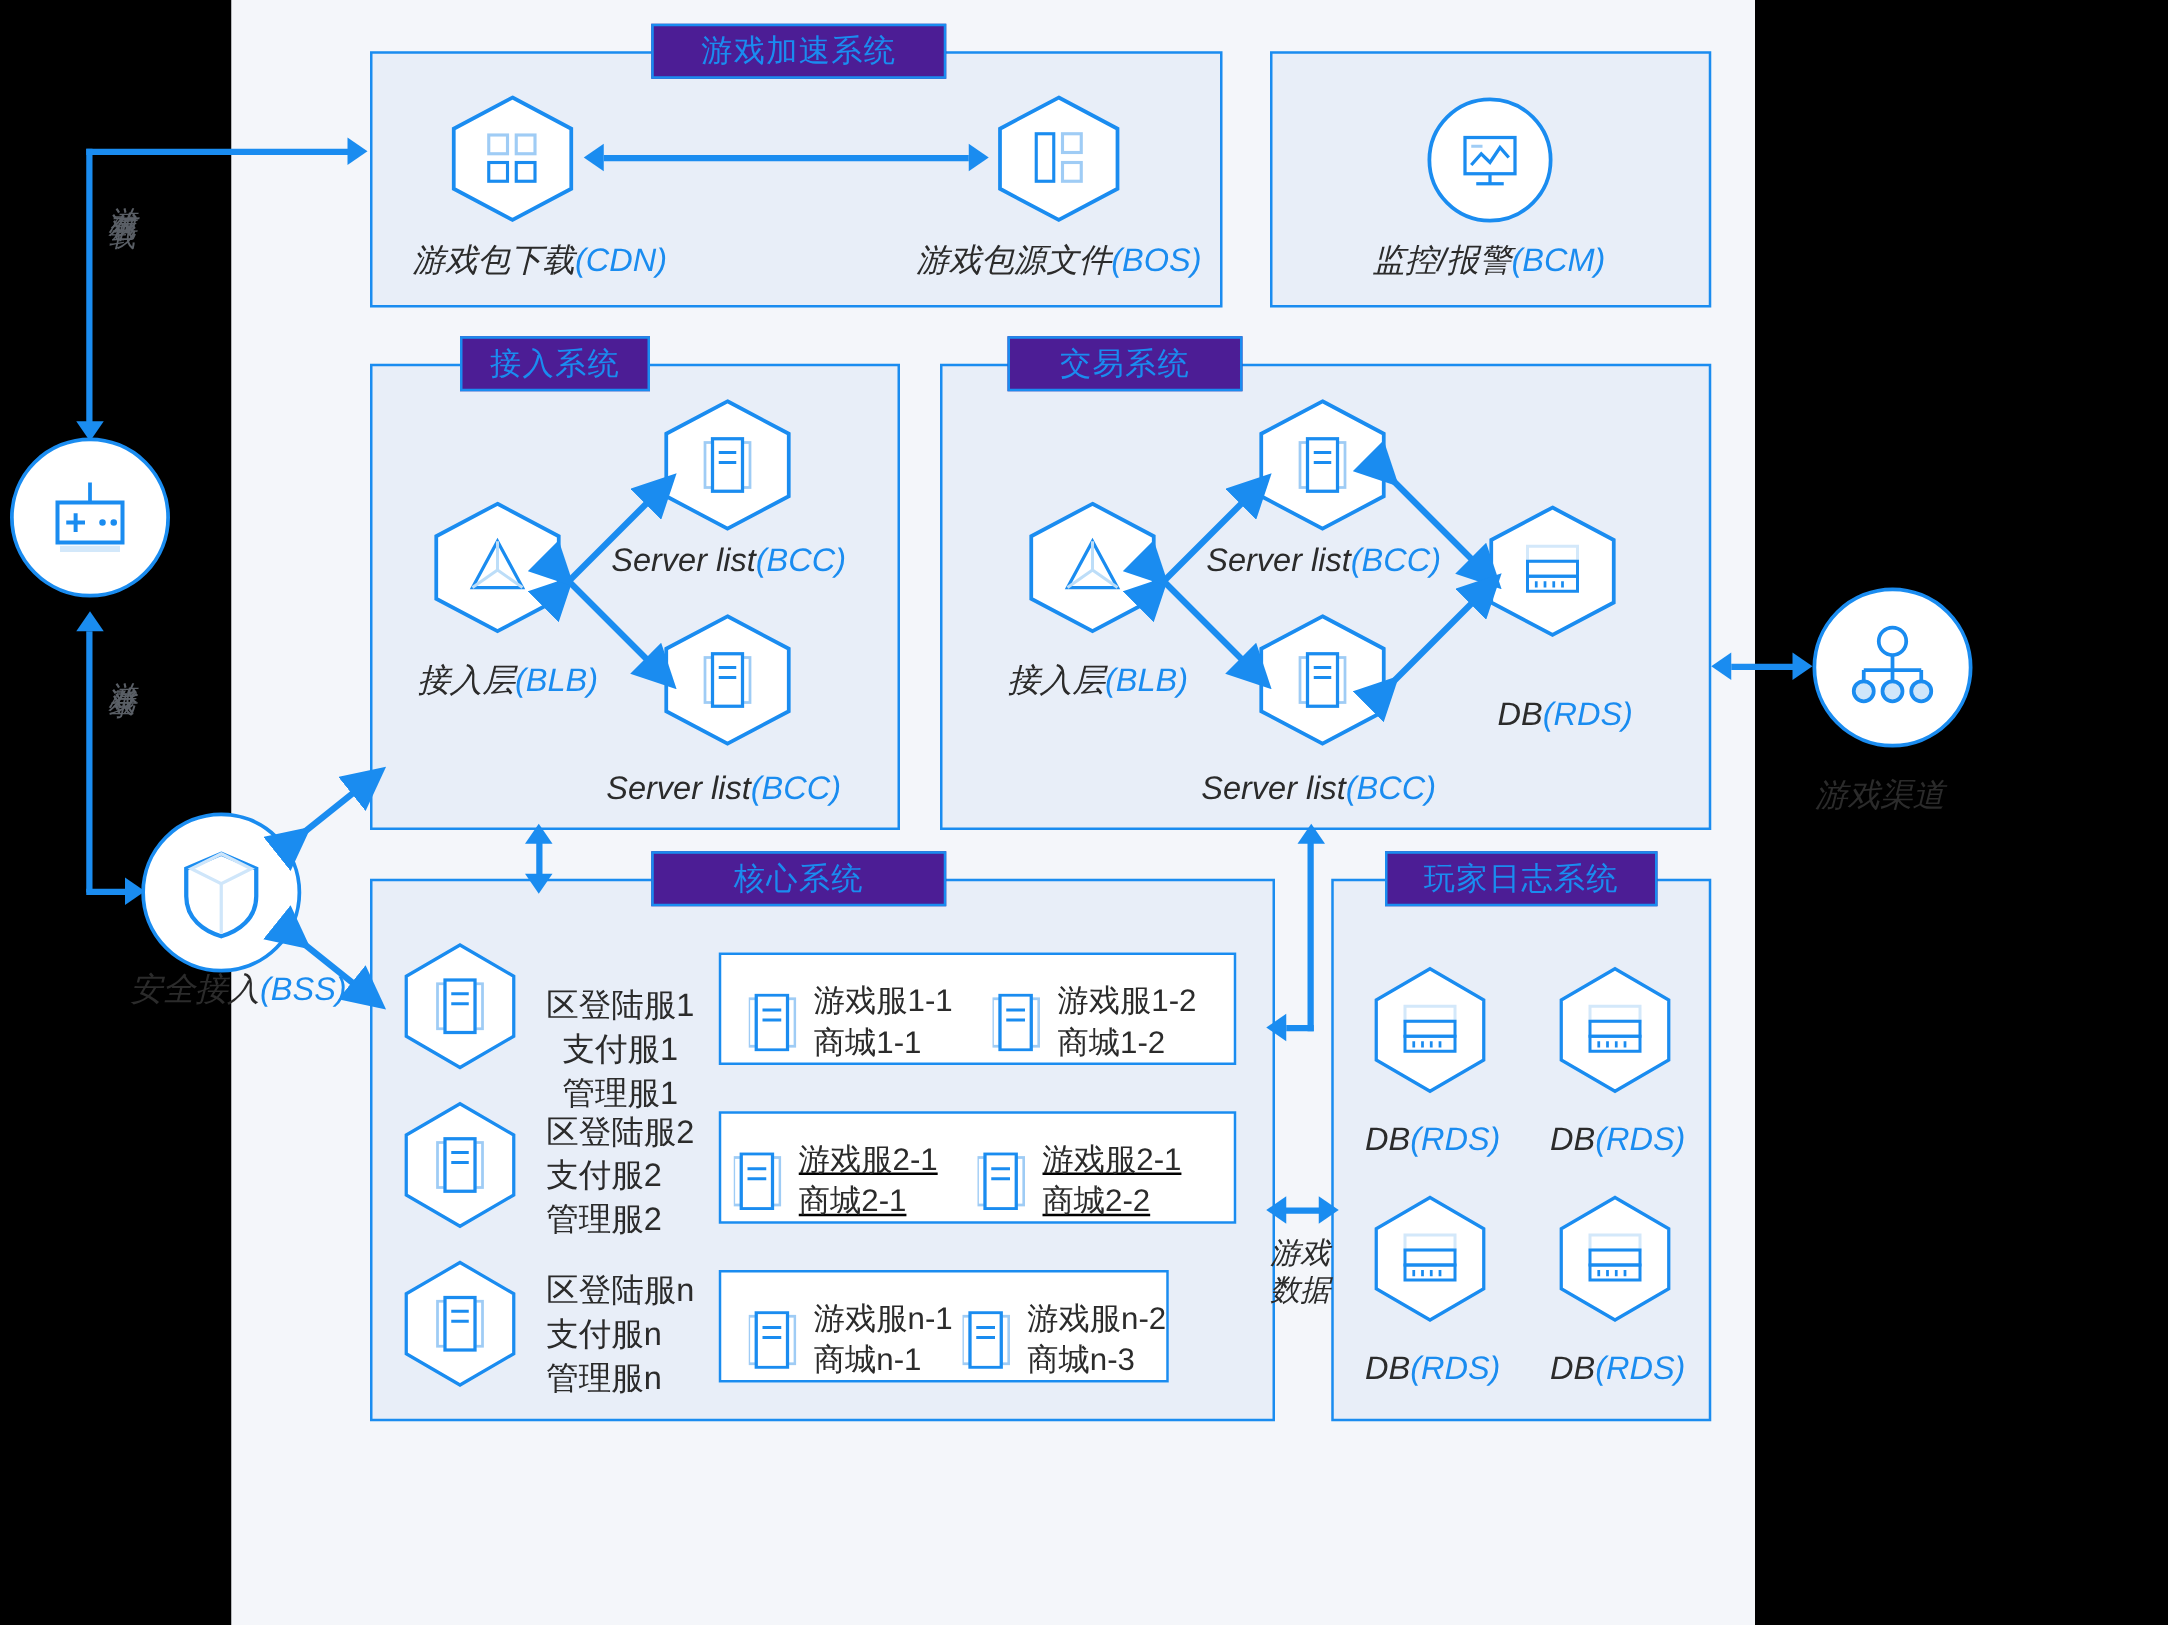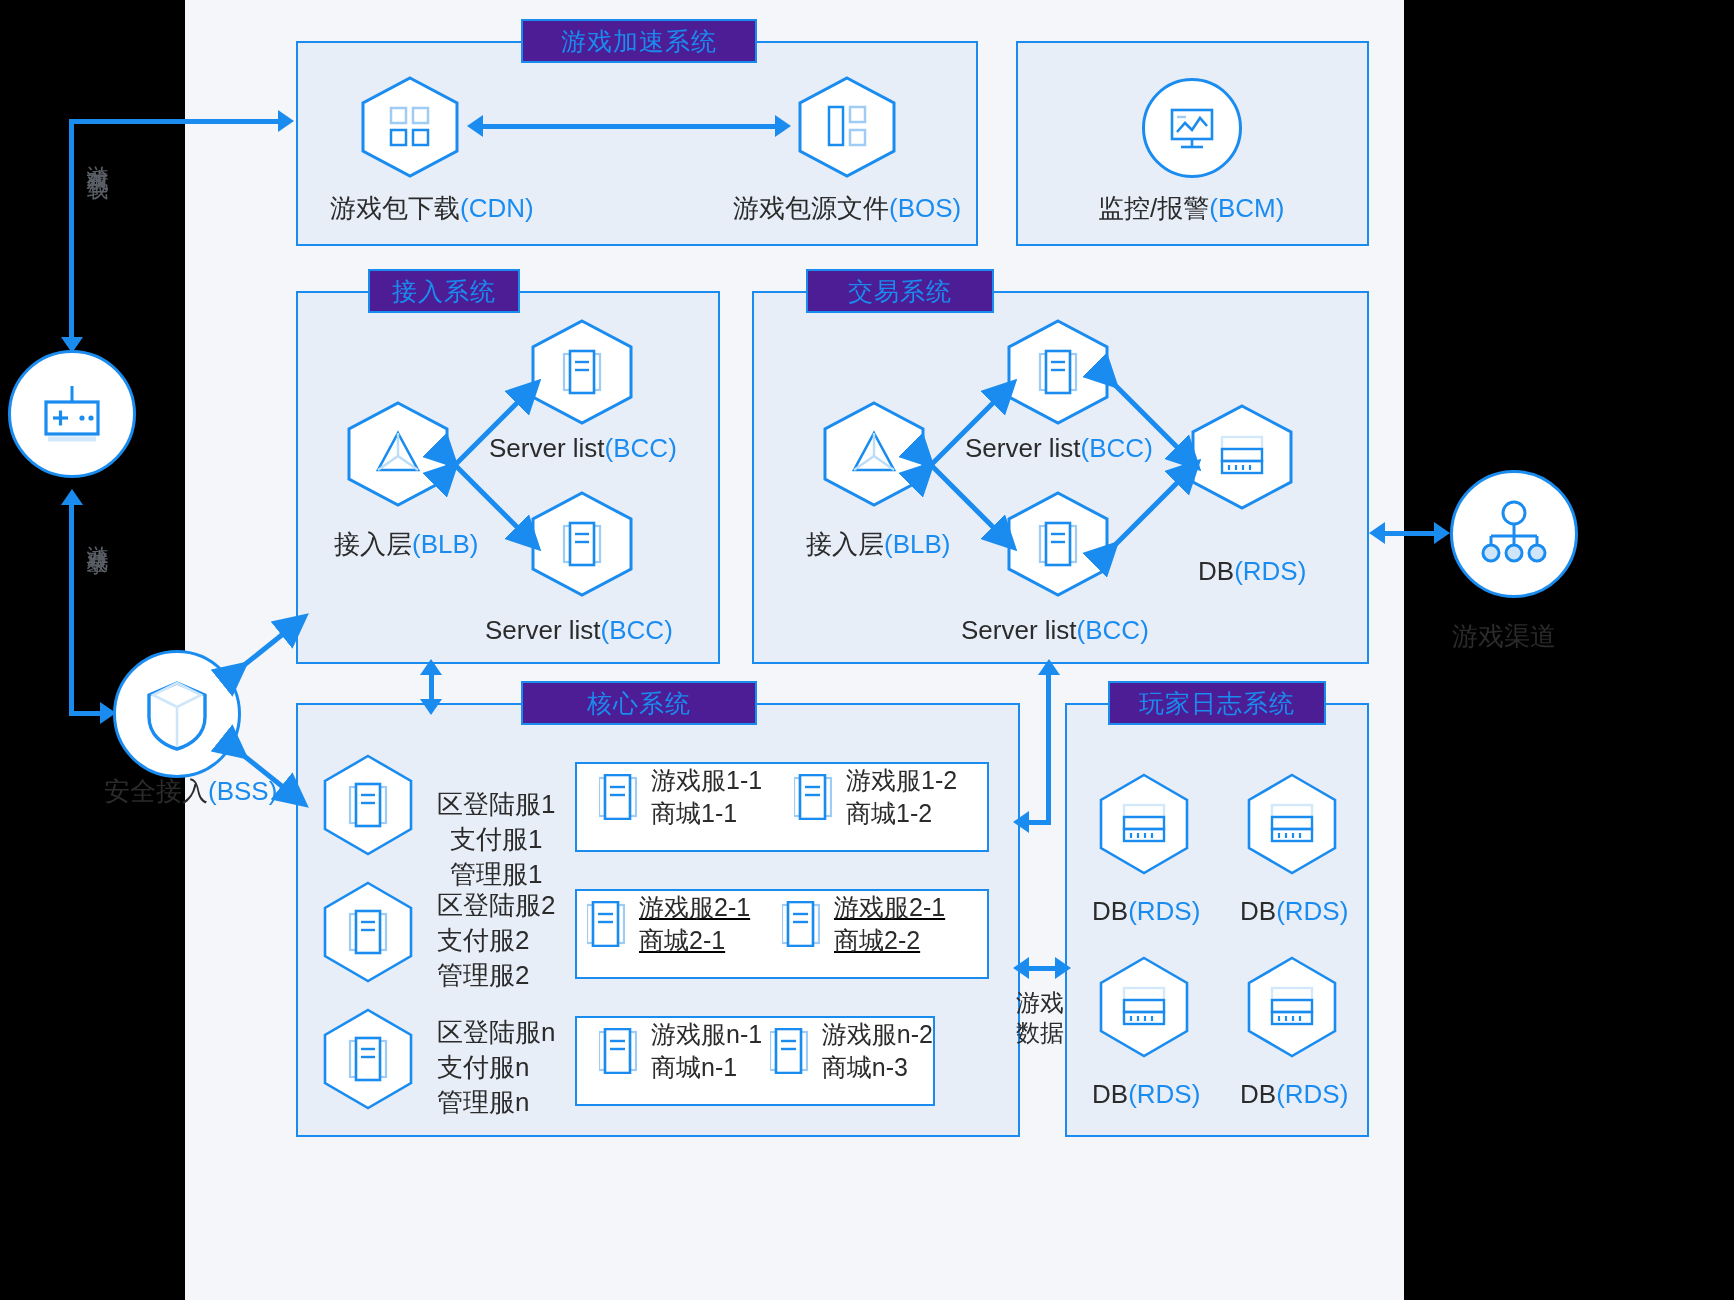--- a/index.html
+++ b/index.html
@@ -52,20 +52,21 @@
     border: 3px solid #1a8cf0;
     display: flex; align-items: center; justify-content: center;
   }
   
   .lbl {
     position: absolute;
     color: #2b2b2b;
     font-size: 26px;
     line-height: 1.25;
     white-space: nowrap;
+    font-style: italic;
   }
   .lbl .code { color: #1a8cf0; }
   .lbl.vert {
     writing-mode: vertical-rl;
     text-orientation: upright;
     color: #5a5f66;
     font-size: 22px;
     letter-spacing: 3px;
     white-space: nowrap;
   }
@@ -77,21 +78,21 @@
   .arw.r { border-left: 16px solid #1a8cf0; border-top: 11px solid transparent; border-bottom: 11px solid transparent; }
   .arw.l { border-right: 16px solid #1a8cf0; border-top: 11px solid transparent; border-bottom: 11px solid transparent; }
   .arw.u { border-bottom: 16px solid #1a8cf0; border-left: 11px solid transparent; border-right: 11px solid transparent; }
   .arw.d { border-top: 16px solid #1a8cf0; border-left: 11px solid transparent; border-right: 11px solid transparent; }
   .diag { position: absolute; overflow: visible; }
   
   .card {
     position: absolute;
     background: #ffffff;
     border: 2px solid #1a8cf0;
-    display: flex; align-items: flex-start;
+    display: flex; align-items: flex-end;
   }
   .card-cell {
     display: flex; align-items: center; gap: 14px;
   }
   .card-txt { font-size: 25px; color: #2b2b2b; line-height: 1.3; white-space: nowrap; }
   .zone-txt { position: absolute; font-size: 26px; color: #2b2b2b; line-height: 1.35; white-space: nowrap; }
 </style>
 </head>
 <body>
 

